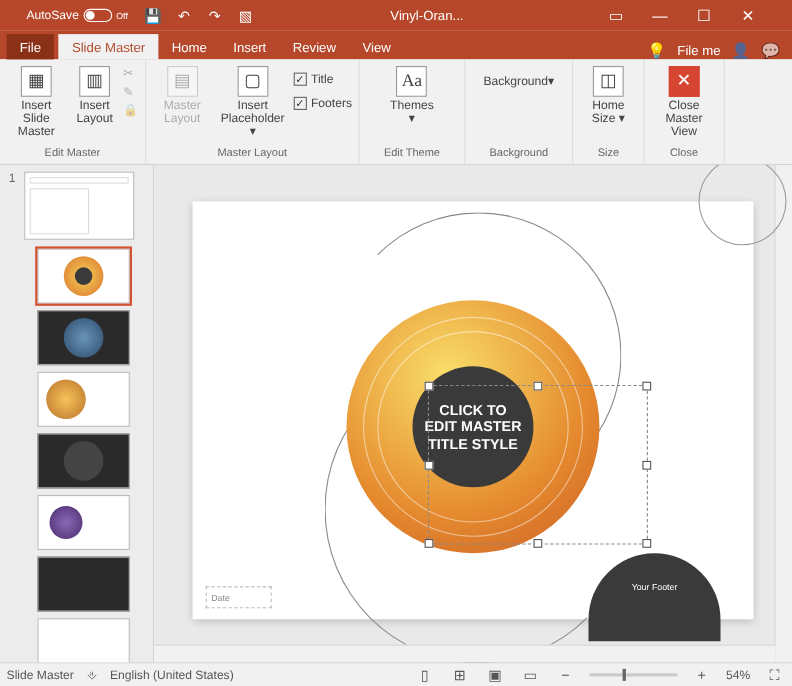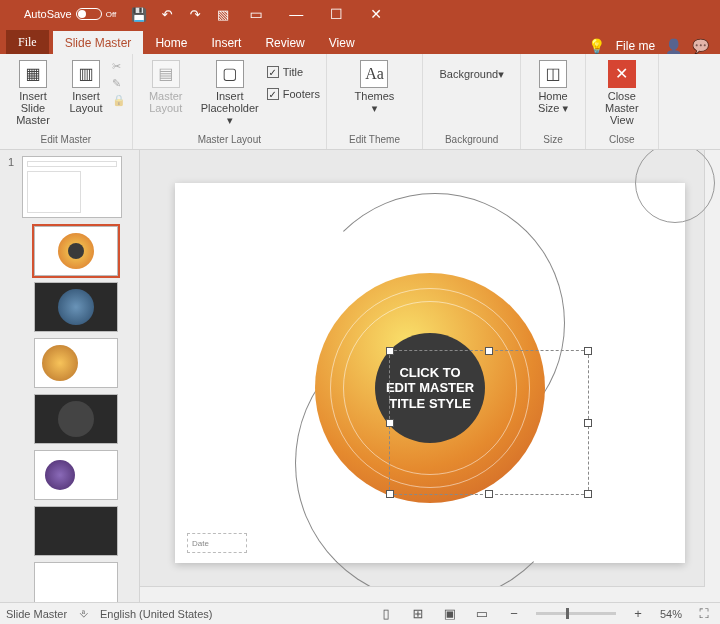--- a/index.html
+++ b/index.html
@@ -8,21 +8,21 @@
 .titlebar .qat { display: flex; align-items: center; gap: 2px; }
 .qat-item { width: 26px; height: 24px; display: flex; align-items: center; justify-content: center; font-size: 13px; }
 .autosave { display: flex; align-items: center; gap: 4px; font-size: 11px; margin: 0 8px 0 4px; }
 .autosave .toggle { width: 26px; height: 12px; border: 1px solid #fff; border-radius: 8px; position: relative; }
 .autosave .toggle::after { content:""; position:absolute; width:8px; height:8px; background:#fff; border-radius:50%; top:1px; left:1px; }
 .titlebar .doc { flex: 1; text-align: center; font-size: 12px; white-space: nowrap; overflow: hidden; }
 .win-btns { display: flex; }
 .win-btn { width: 40px; height: 28px; display: flex; align-items: center; justify-content: center; font-size: 14px; }
 .tabs { height: 26px; background: #b7472a; display: flex; align-items: flex-end; color: #fff; font-size: 12px; padding-left: 6px; }
 .tab { padding: 5px 12px 4px; cursor: pointer; }
-.tab.file { background: #8a3118; margin-right: 4px; font-family: Liberation Serif, serif; }
+.tab.file { background: #8a3118; margin-right: 4px; }
 .tab.active { background: #f1f1f1; color: #b34d2f; }
 .tabs .spacer { flex: 1; }
 .tabs .right { display: flex; align-items: center; gap: 10px; padding-right: 10px; }
 .tabs .right span { font-size: 14px; }
 .ribbon { height: 96px; background: #f1f1f1; border-bottom: 1px solid #d4d4d4; display: flex; }
 .group { border-right: 1px solid #dcdcdc; padding: 4px 6px 2px; display: flex; flex-direction: column; align-items: center; }
 .group .body { flex: 1; display: flex; align-items: flex-start; gap: 4px; }
 .group .label { font-size: 10px; color: #666; padding: 2px 16px; }
 .big-btn { width: 54px; display: flex; flex-direction: column; align-items: center; gap: 2px; font-size: 11px; text-align: center; line-height: 1.1; padding-top: 2px; }
 .big-btn .ic { width: 28px; height: 28px; background: #fff; border: 1px solid #999; display: flex; align-items: center; justify-content: center; font-size: 16px; }
@@ -68,20 +68,21 @@
     <div class="autosave">
       <span>AutoSave</span>
       <div class="toggle"></div>
       <span style="font-size:8px">Off</span>
     </div>
     <div class="qat-item">💾</div>
     <div class="qat-item">↶</div>
     <div class="qat-item">↷</div>
     <div class="qat-item">▧</div>
   </div>
+  <div class="doc">Vinyl-Oran...</div>
   <div class="win-btns">
     <div class="win-btn">▭</div>
     <div class="win-btn">—</div>
     <div class="win-btn">☐</div>
     <div class="win-btn">✕</div>
   </div>
 </div>
 
 <div class="tabs">
   <div class="tab file">File</div>
@@ -217,20 +218,23 @@
       <div class="sel-box">
         <div class="hdl h1"></div>
           <div class="hdl h2"></div>
         <div class="hdl h3"></div>
           <div class="hdl h4"></div>
         <div class="hdl h5"></div>
           <div class="hdl h6"></div>
         <div class="hdl h7"></div>
           <div class="hdl h8"></div>
       </div>
+      <div class="footer-shp">
+          <span>Your Footer</span>
+        </div>
       <div class="date-ph">
           <span>Date</span>
         </div>
     </div>
   </div>
 </div>
 
 <div class="statusbar">
   <span>Slide Master</span>
   <span>⎀</span>

